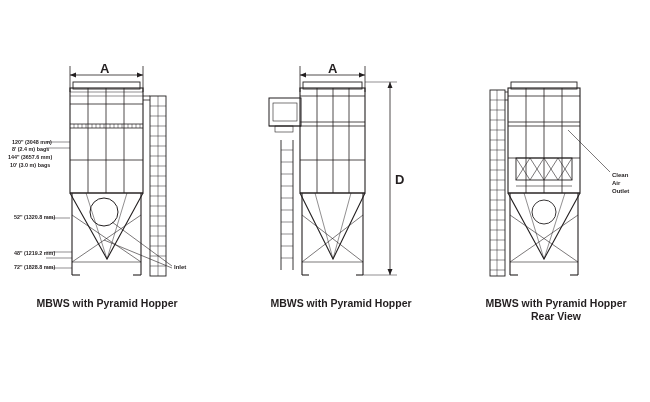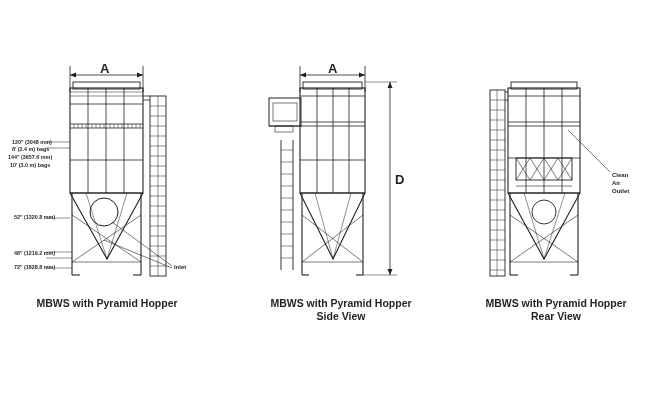--- a/index.html
+++ b/index.html
@@ -314,21 +314,20 @@
       <span>Clean</span><br>
       <span>Air</span><br>
       <span>Outlet</span>
     </div>
   </div>
 
   <div class="caption" style="left:-3px;top:297px;">MBWS with Pyramid Hopper</div>
 
   <div class="caption" style="left:231px;top:297px;">
     <div>MBWS with Pyramid Hopper</div>
-    <div>Side View</div>
   </div>
 
   <div class="caption" style="left:446px;top:297px;">
     <div>MBWS with Pyramid Hopper</div>
     <div>Rear View</div>
   </div>
 
 </div>
 
 </body></html>

